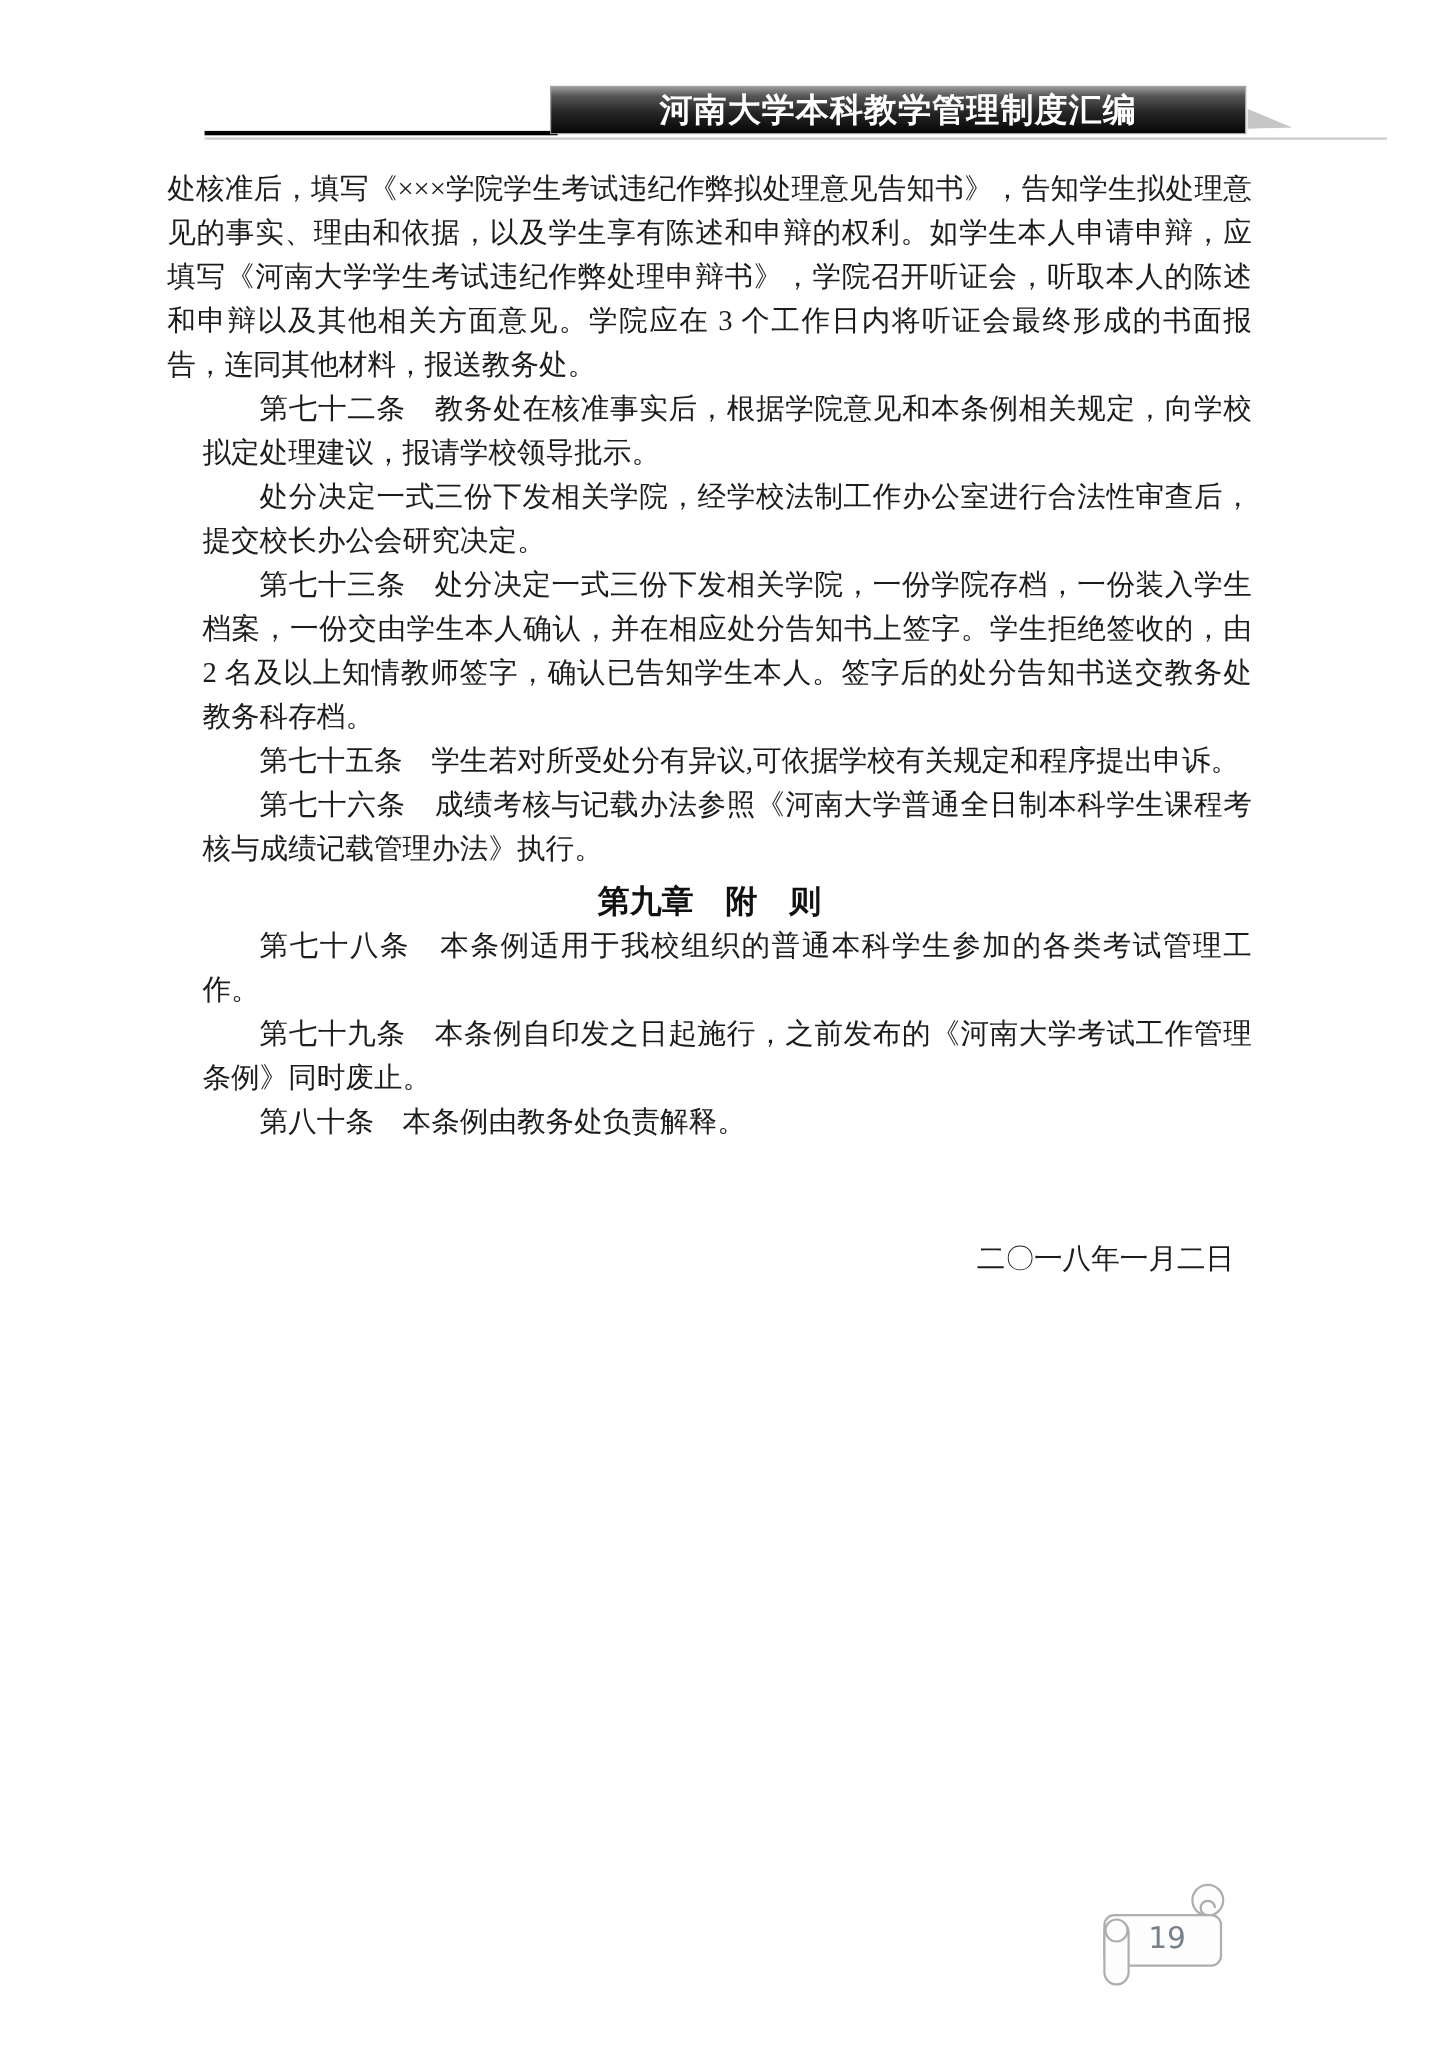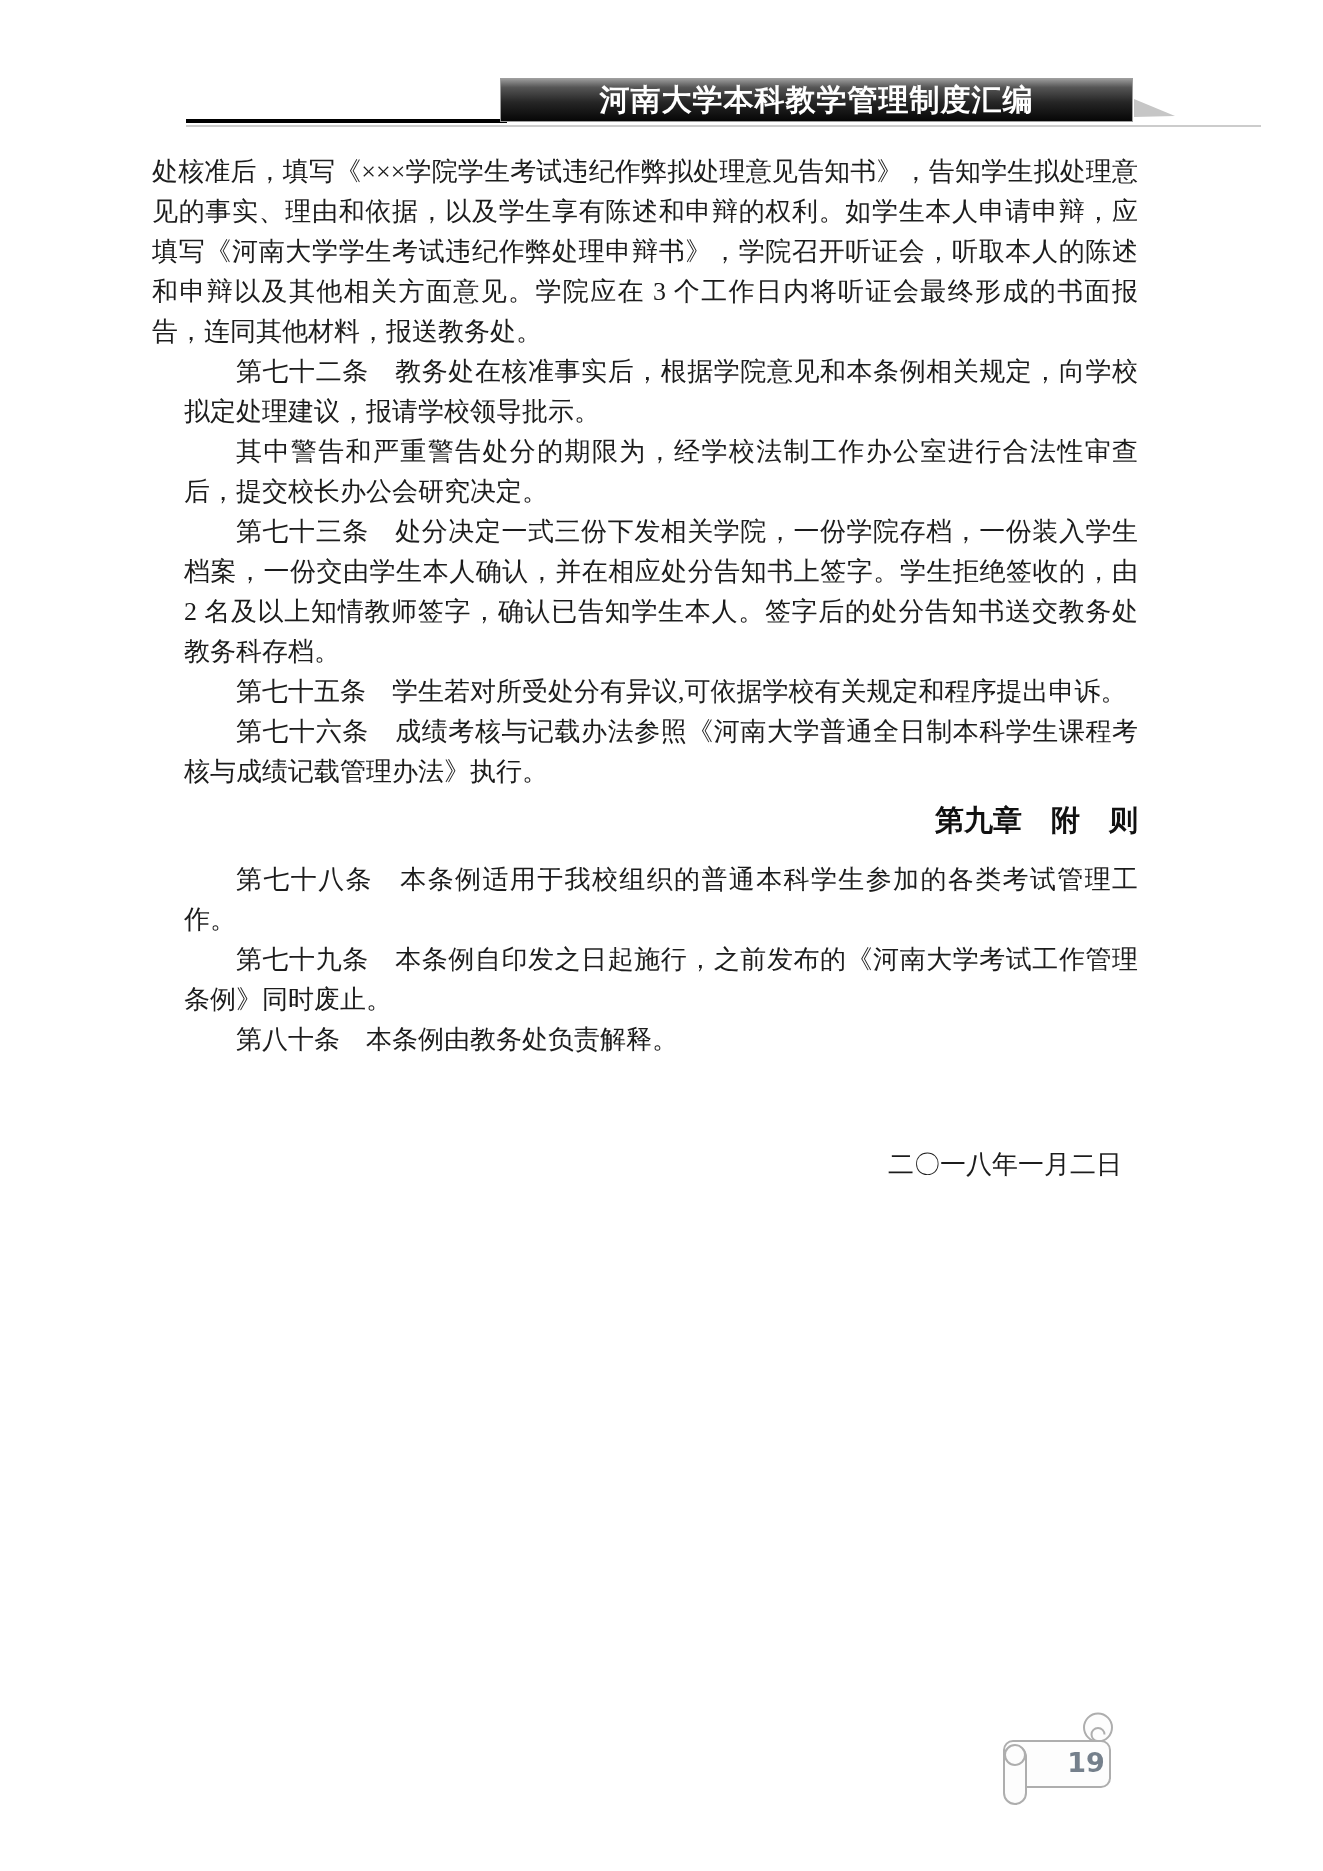--- a/index.html
+++ b/index.html
@@ -39,37 +39,36 @@
 
   
   .body-text {
     position: absolute; left: 152px; top: 152px; width: 986px;
     font-size: 26px; line-height: 40px;
     text-align: justify; text-justify: inter-character;
   }
   .body-text p { margin: 0; }
   .para.ind { text-indent: 2em; margin-left: 32px; }
   .chapter {
-    margin: 8px 0 20px 0;
-    text-align: right; text-indent: 0;
+    margin: 8px 0 0 0;
+    text-align: center; text-indent: 0;
     font-family: "Liberation Sans", "DejaVu Sans", sans-serif;
     font-weight: bold; font-size: 29px; line-height: 40px;
     color: #111111;
   }
   .date-line {
     text-align: right; padding-right: 16px; margin-top: 85px !important;
   }
 
   
   .scroll-icon { position: absolute; left: 995px; top: 1710px; }
   .pageno {
-    position: absolute; left: 1061px; top: 1747px; width: 50px;
+    position: absolute; left: 1036px; top: 1747px; width: 50px;
     text-align: center; font-size: 27px; color: #75808c;
     font-family: "DejaVu Sans", "Liberation Sans", sans-serif;
-    font-weight: bold;
   }
 </style>
 </head>
 <body>
 
 <div class="page">
 
   <div>
     <div class="hdr-rule"></div>
     <div class="hdr-hairline"></div>
@@ -77,21 +76,21 @@
       <span class="hdr-title">河南大学本科教学管理制度汇编</span>
     </div>
     <svg class="hdr-arrow" width="42" height="19" viewBox="0 0 42 19">
       <polygon points="0,0 41,17 0,18" fill="#c6c6c6"></polygon>
     </svg>
   </div>
 
   <main class="body-text">
     <p class="para">处核准后，填写《×××学院学生考试违纪作弊拟处理意见告知书》，告知学生拟处理意见的事实、理由和依据，以及学生享有陈述和申辩的权利。如学生本人申请申辩，应填写《河南大学学生考试违纪作弊处理申辩书》，学院召开听证会，听取本人的陈述和申辩以及其他相关方面意见。学院应在 3 个工作日内将听证会最终形成的书面报告，连同其他材料，报送教务处。</p>
     <p class="para ind">第七十二条　教务处在核准事实后，根据学院意见和本条例相关规定，向学校拟定处理建议，报请学校领导批示。</p>
-    <p class="para ind">其中警告和严重警告处分的期限为，经学校法制工作办公室进行合法性审查后，提交校长办公会研究决定。</p>
+    <p class="para ind">处分决定一式三份下发相关学院，经学校法制工作办公室进行合法性审查后，提交校长办公会研究决定。</p>
     <p class="para ind">第七十三条　处分决定一式三份下发相关学院，一份学院存档，一份装入学生档案，一份交由学生本人确认，并在相应处分告知书上签字。学生拒绝签收的，由 2 名及以上知情教师签字，确认已告知学生本人。签字后的处分告知书送交教务处教务科存档。</p>
     <p class="para ind">第七十五条　学生若对所受处分有异议,可依据学校有关规定和程序提出申诉。</p>
     <p class="para ind">第七十六条　成绩考核与记载办法参照《河南大学普通全日制本科学生课程考核与成绩记载管理办法》执行。</p>
 
     <h2 class="chapter">第九章　附　则</h2>
 
     <p class="para ind">第七十八条　本条例适用于我校组织的普通本科学生参加的各类考试管理工作。</p>
     <p class="para ind">第七十九条　本条例自印发之日起施行，之前发布的《河南大学考试工作管理条例》同时废止。</p>
     <p class="para ind">第八十条　本条例由教务处负责解释。</p>
 

